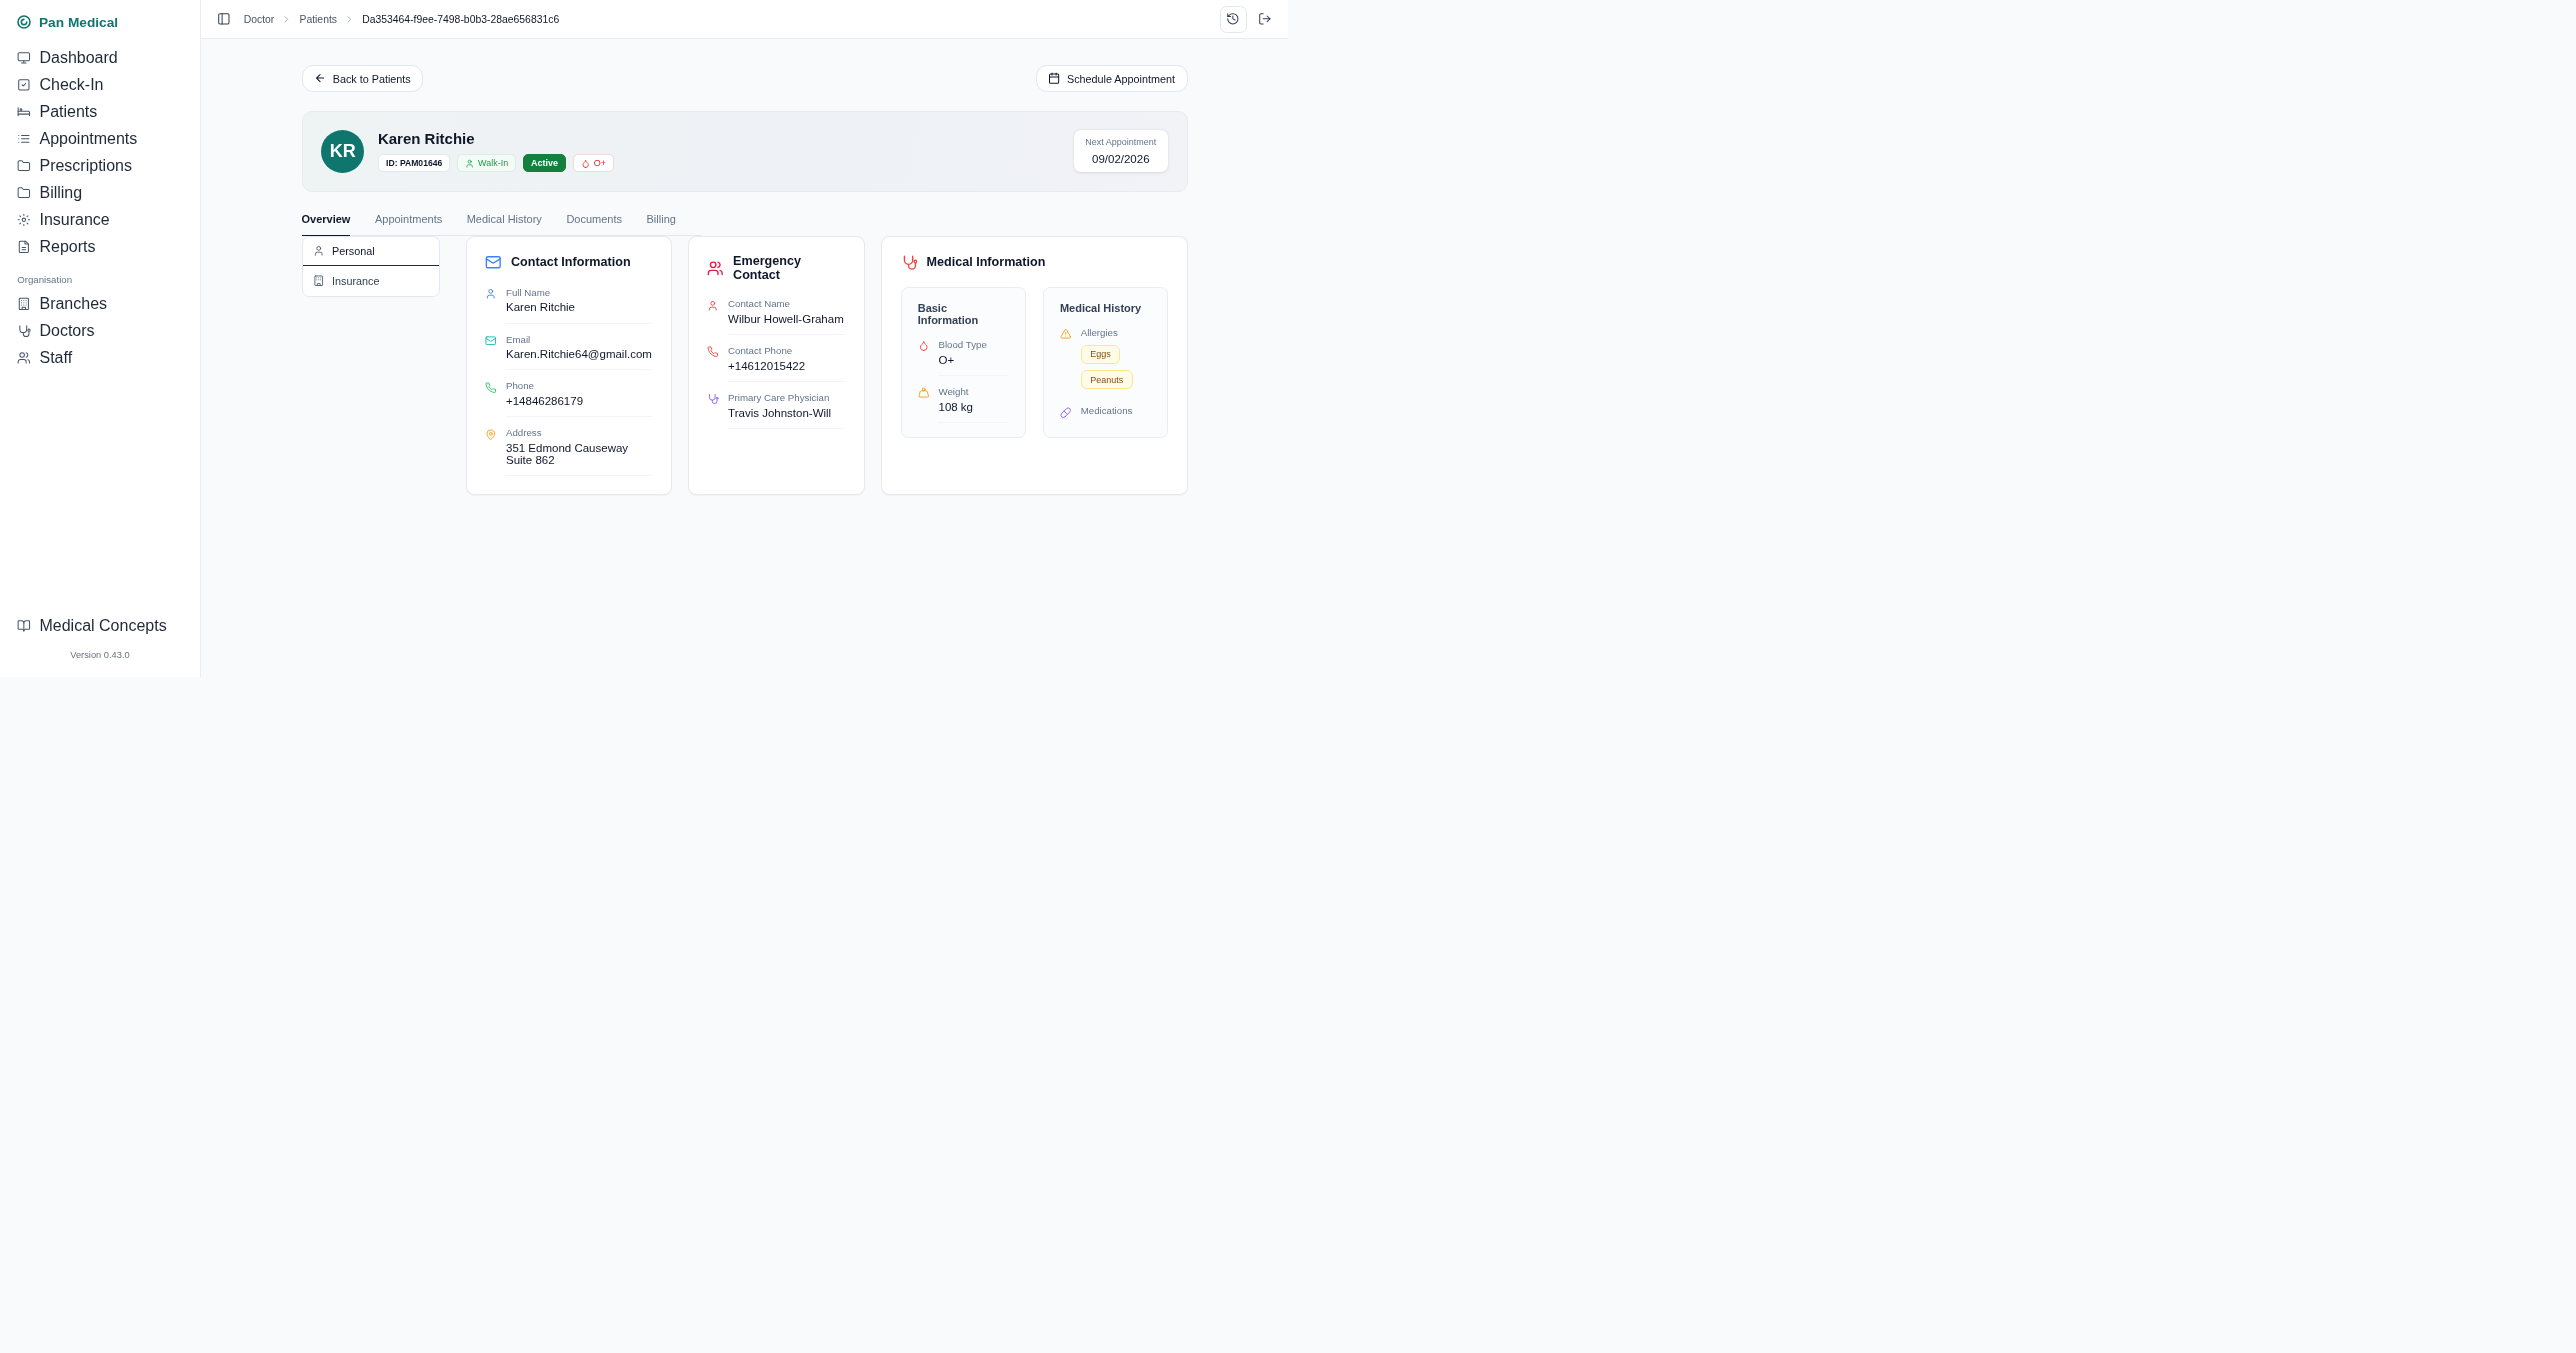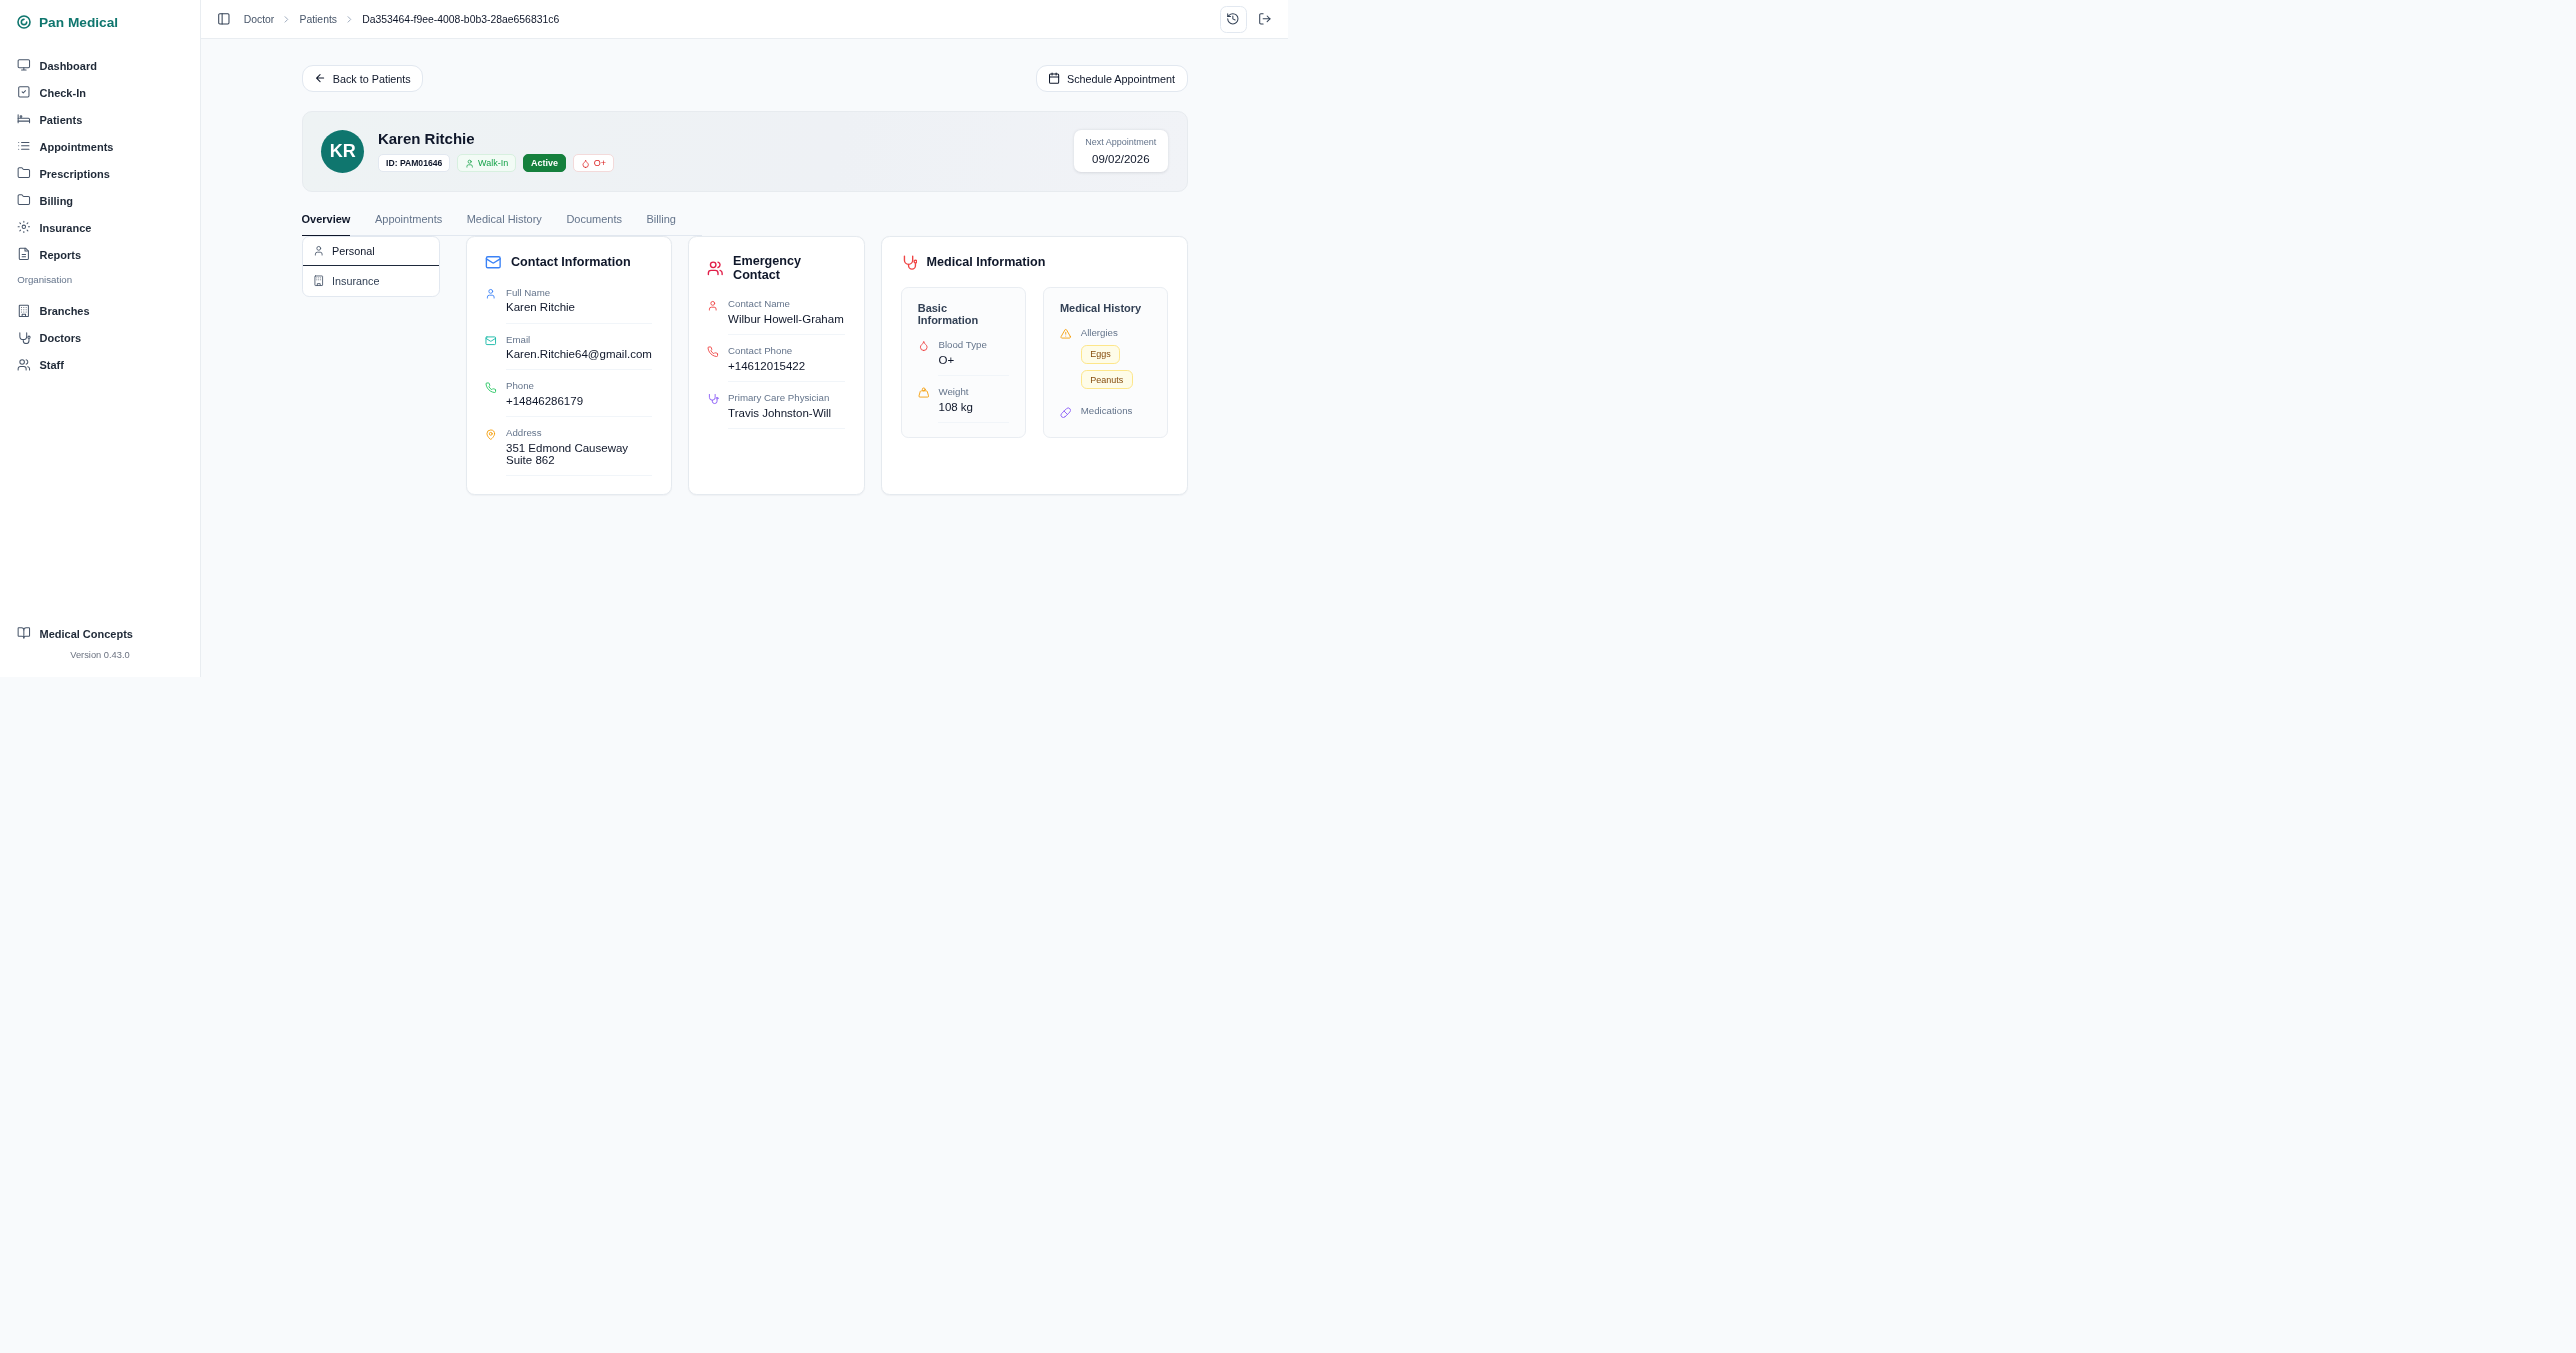--- a/index.html
+++ b/index.html
@@ -9,22 +9,22 @@
   .app{display:flex;height:100%}
   .svgic{fill:none;stroke:currentColor;stroke-width:2;stroke-linecap:round;stroke-linejoin:round;display:block}
 
   
   .sidebar{width:201px;min-width:201px;background:#fff;border-right:0.7px solid #e9edf1;
            display:flex;flex-direction:column;padding:10px 10px 0}
   .brand{display:flex;align-items:center;gap:7.2px;padding:4.3px 5.8px 14.4px;color:#0f766e;
          font-size:13.7px;font-weight:700;cursor:pointer}
   .brand-ic{display:flex;color:#0f766e}
   .brand-ic svg{width:16px;height:16px;stroke-width:2.4}
-  .nav-item{display:flex;align-items:flex-end;gap:8.6px;height:27px;padding:0 7.2px;border-radius:5.8px;
-            color:#1f2937;font-size:11px;font-weight:700;cursor:pointer;text-decoration:none}
+  .nav-item{display:flex;align-items:center;gap:8.6px;height:27px;padding:0 7.2px;border-radius:5.8px;
+            color:#1f2937;font-size:16px;font-weight:400;cursor:pointer;text-decoration:none}
   .nav-ic{display:flex;color:#475569}
   .nav-ic svg{width:13.7px;height:13.7px;stroke-width:1.8}
   .section-label{padding:13px 7.2px 5.8px;font-size:9.7px;color:#64748b}
   .sidebar-bottom{margin-top:auto;padding-bottom:4.3px}
   .version{text-align:center;font-size:9.3px;color:#6b7280;padding:10px 0 13px}
 
   
   .main{flex:1;display:flex;flex-direction:column;min-width:0}
   .topbar{height:39px;min-height:39px;background:#fff;border-bottom:0.7px solid #e9edf1;
           display:flex;align-items:center;padding:0 16px;gap:13px}
@@ -260,21 +260,21 @@
             <svg class="svgic" viewBox="0 0 24 24">
               <path d="m9 18 6-6-6-6"></path>
             </svg>
           </span>
         <span class="crumb link">Patients</span>
         <span class="crumb-sep">
             <svg class="svgic" viewBox="0 0 24 24">
               <path d="m9 18 6-6-6-6"></path>
             </svg>
           </span>
-        <span class="crumb current">Da353464-f9ee-4008-b0b3-28ae656831c6</span>
+        <span class="crumb current">Da353464-f9ee-7498-b0b3-28ae656831c6</span>
       </nav>
       <div class="topbar-actions">
         <button class="icon-btn bordered">
           <svg class="svgic" viewBox="0 0 24 24">
               <path d="M3 12a9 9 0 1 0 9-9 9.75 9.75 0 0 0-6.74 2.74L3 8"></path>
               <path d="M3 3v5h5"></path>
               <path d="M12 7v5l4 2"></path>
             </svg>
         </button>
         <button class="icon-btn">

